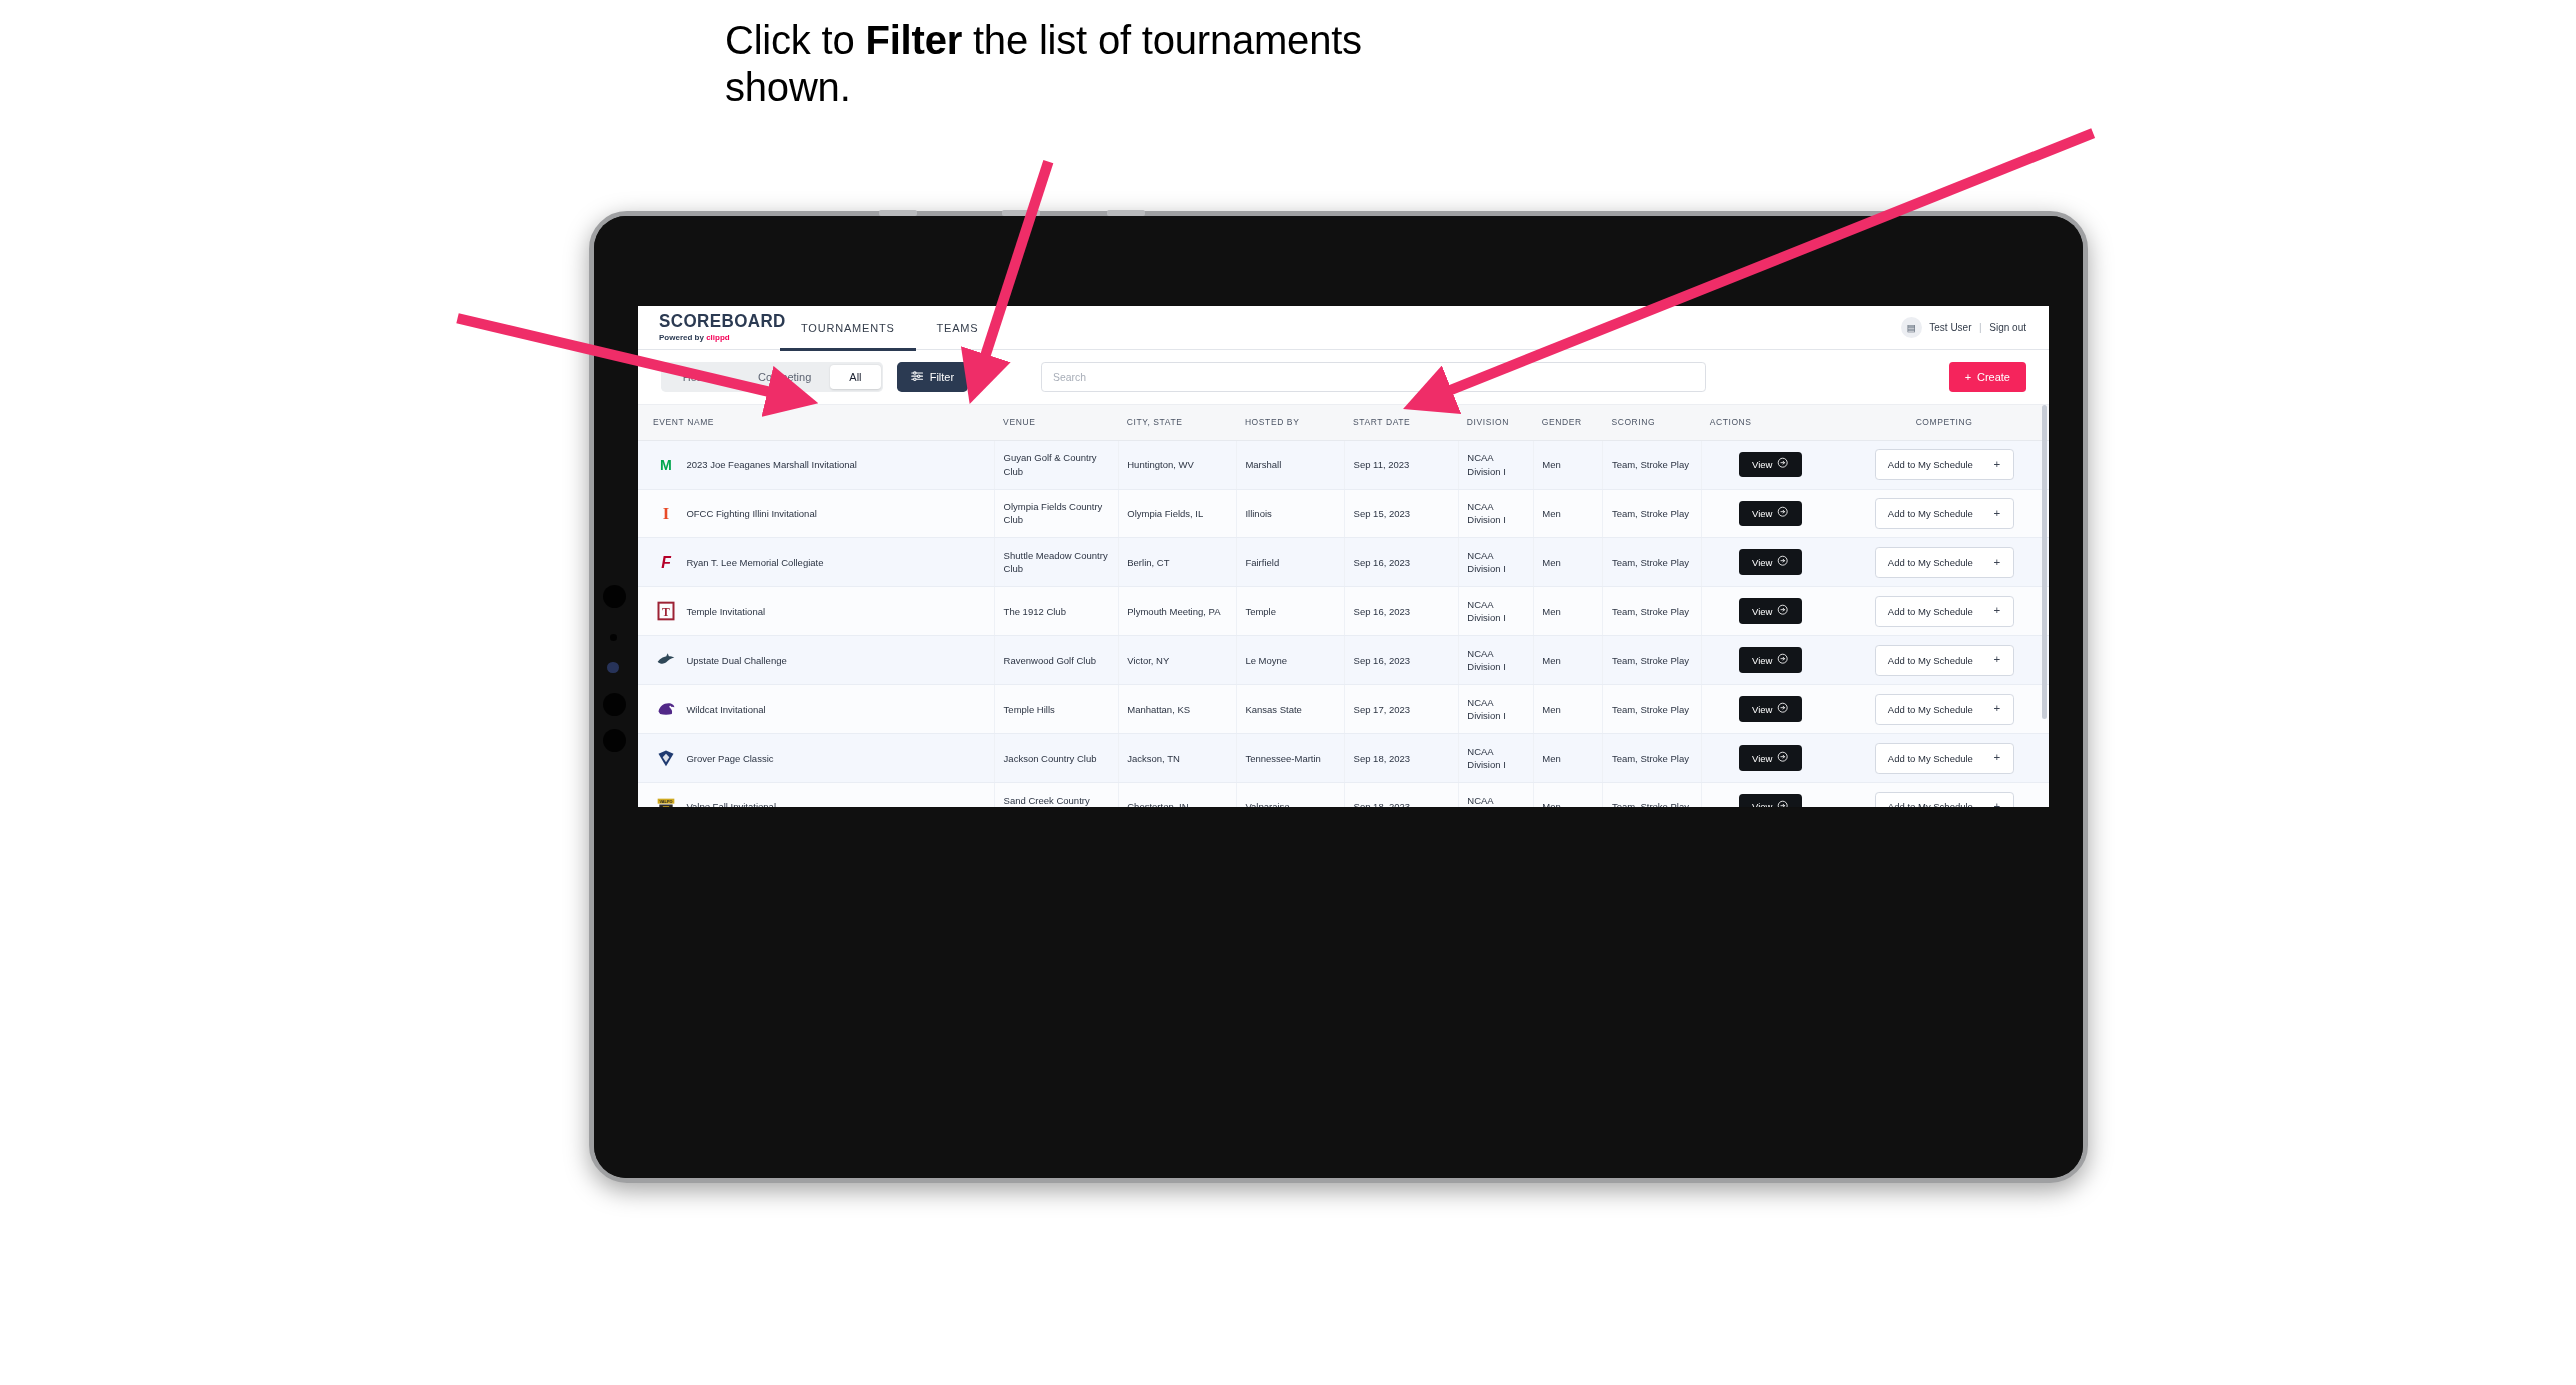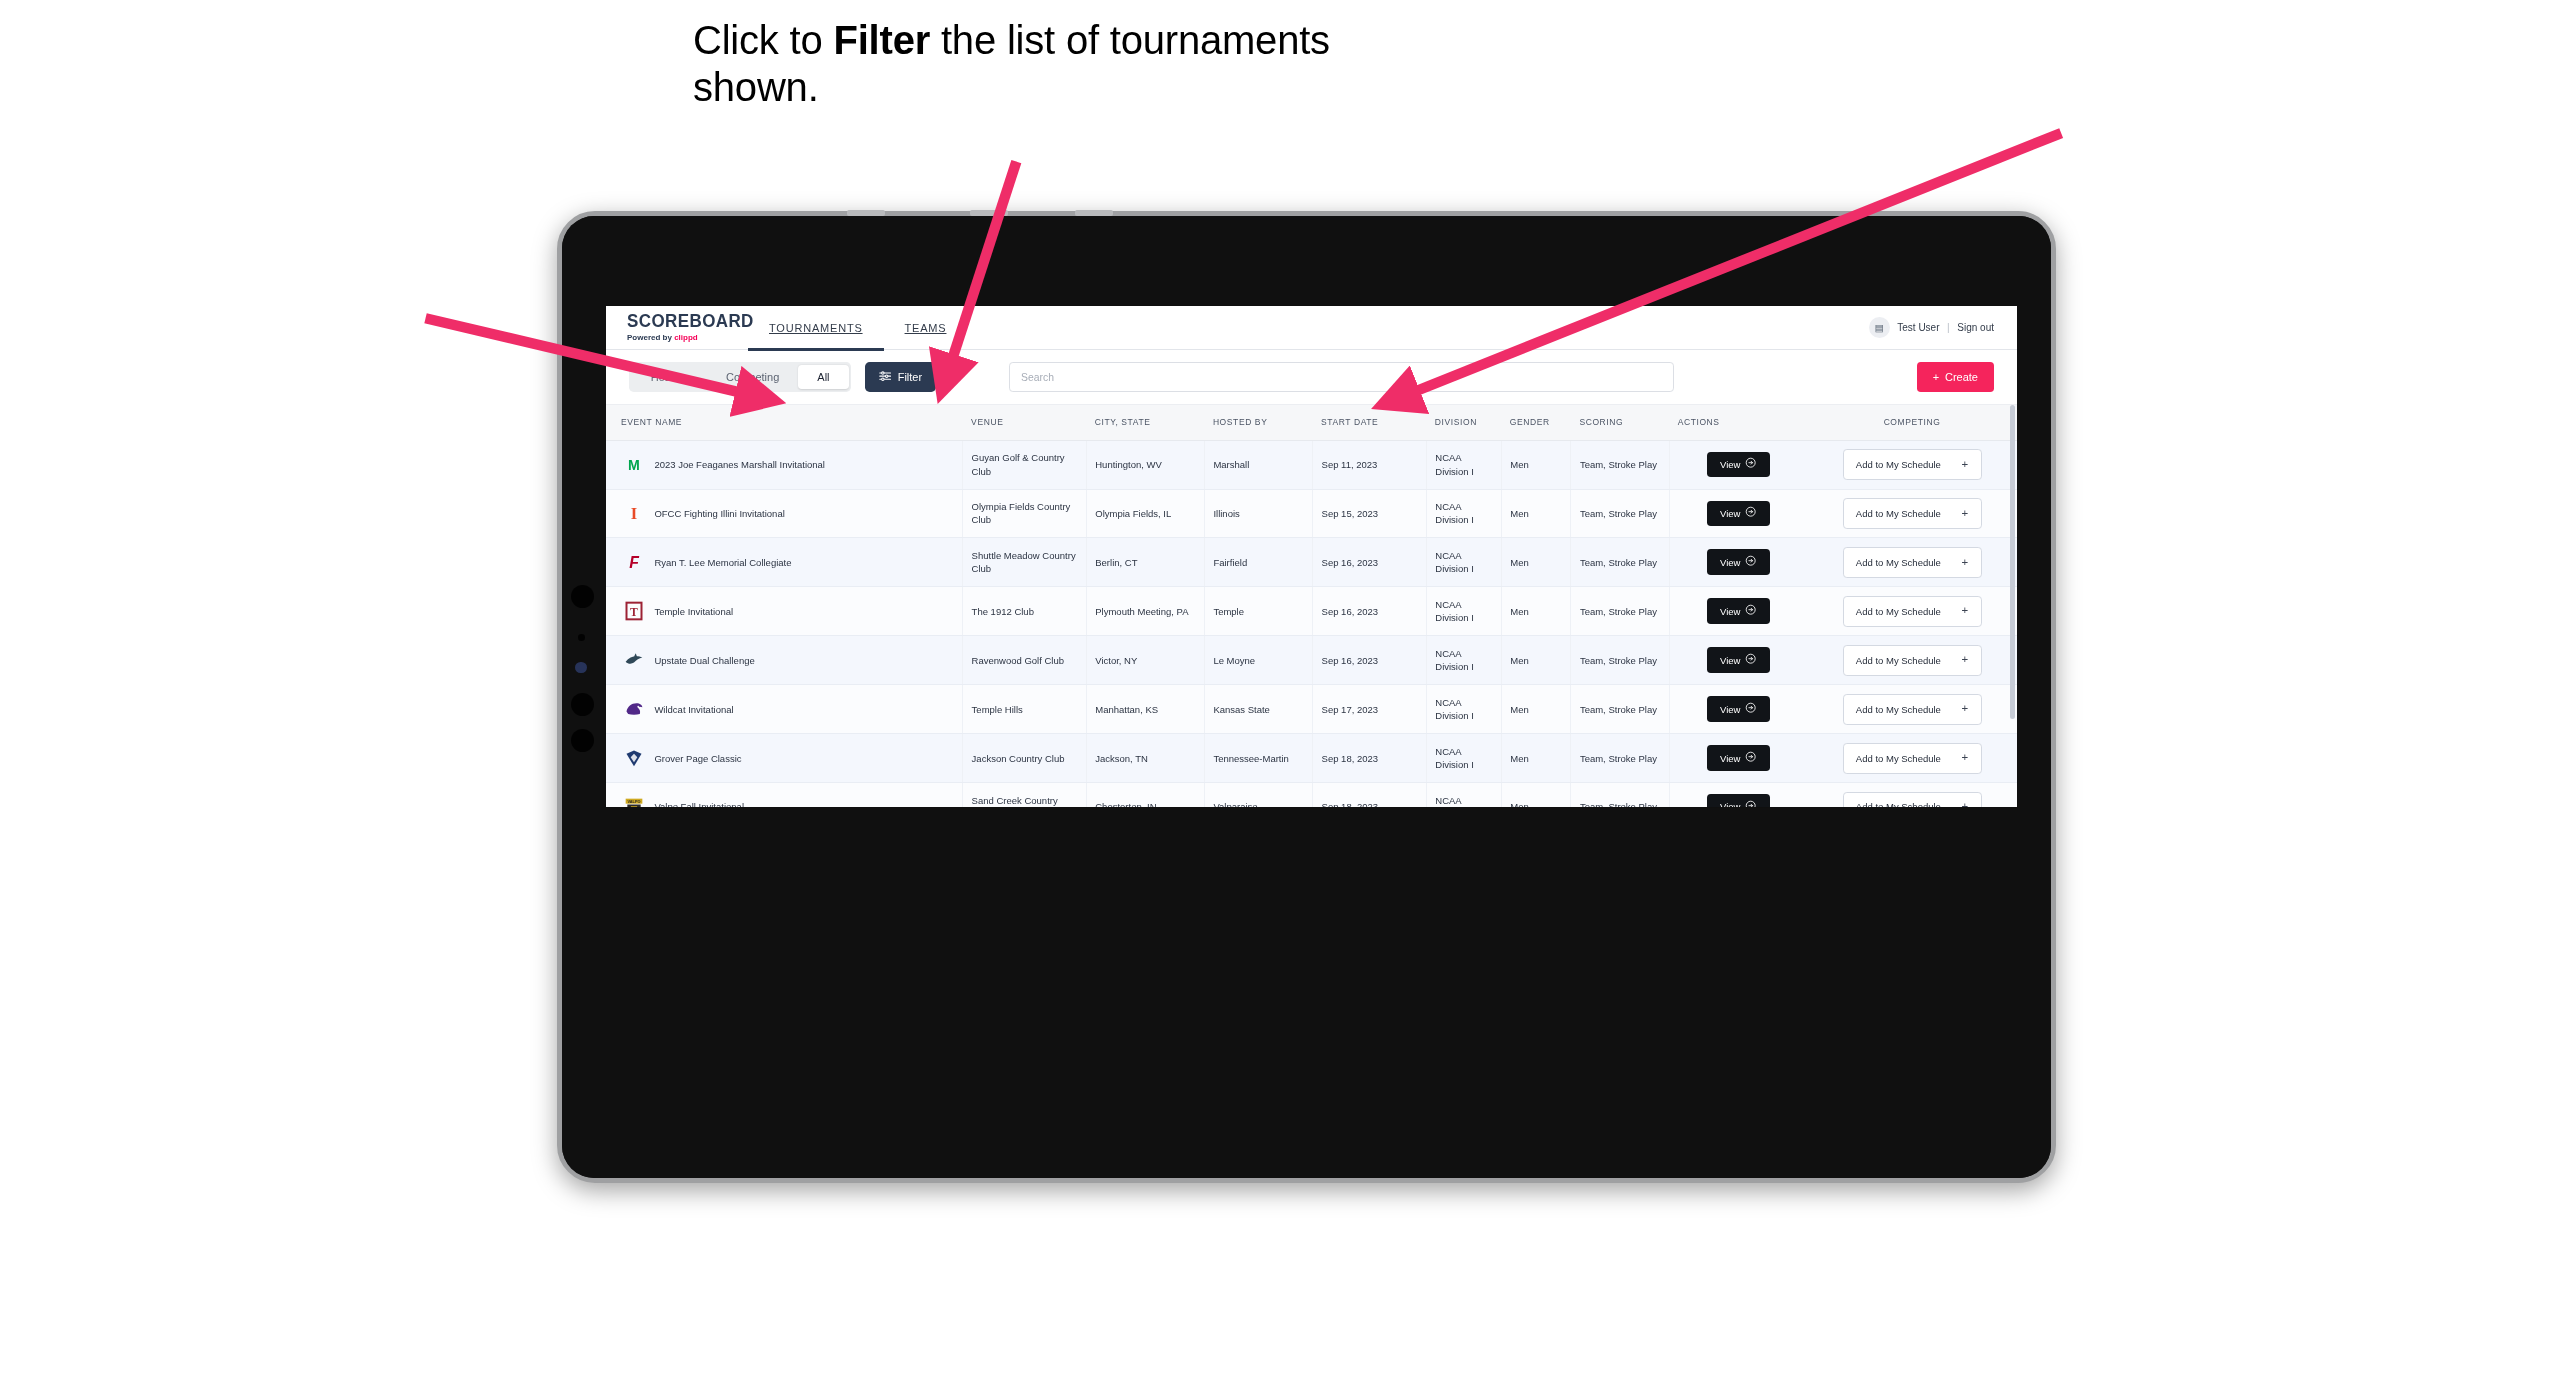--- a/index.html
+++ b/index.html
@@ -2,21 +2,21 @@
 <html style="font-size:15px"><head>
 <meta charset="utf-8">
 <style>
   * { box-sizing: border-box; margin: 0; padding: 0; }
   html, body {
     width: 2576px; height: 1386px;
     background: #ffffff;
     font-family: "Liberation Sans", sans-serif;
     overflow: hidden;
   }
-  #stage { position: relative; width: 2180px; height: 1386px; background: #fff; }
+  #stage { position: relative; width: 2180px; height: 1386px; background: #fff; margin-left: 32px; }
 
   
   .callout {
     position: absolute;
     color: #000;
     font-family: "Liberation Sans", sans-serif;
     font-size: 40px;
     line-height: 1.18;
     font-weight: 400;
     letter-spacing: -0.2px;
@@ -79,21 +79,21 @@
     color: #2b3a52; line-height: 19px;
     transform: scaleY(1.12); transform-origin: left top;
   }
   #brand .powered {
     font-size: 8px; color: #2b3a52; margin-top: 3.8px; font-weight: 600;
   }
   #brand .powered .clippd { color: #f50057; font-weight: 800; text-align: center; }
   .navtab {
     display: flex; align-items: center; padding: 0 21px;
     font-size: 11px; letter-spacing: 0.8px; color: #333c4a;
-    position: relative; cursor: pointer; height: 44px; text-decoration: underline;
+    position: relative; cursor: pointer; height: 44px;
   }
   .navtab.active::after {
     content:""; position: absolute; left: 0; right: 0; bottom: -0.9px;
     height: 2.8px; background: #2b3a52;
   }
   #user-area {
     margin-left: auto; display: flex; align-items: center;
     gap: 7.6px; padding-right: 23px; font-size: 10px; color: #333c4a;
   }
   #avatar {

